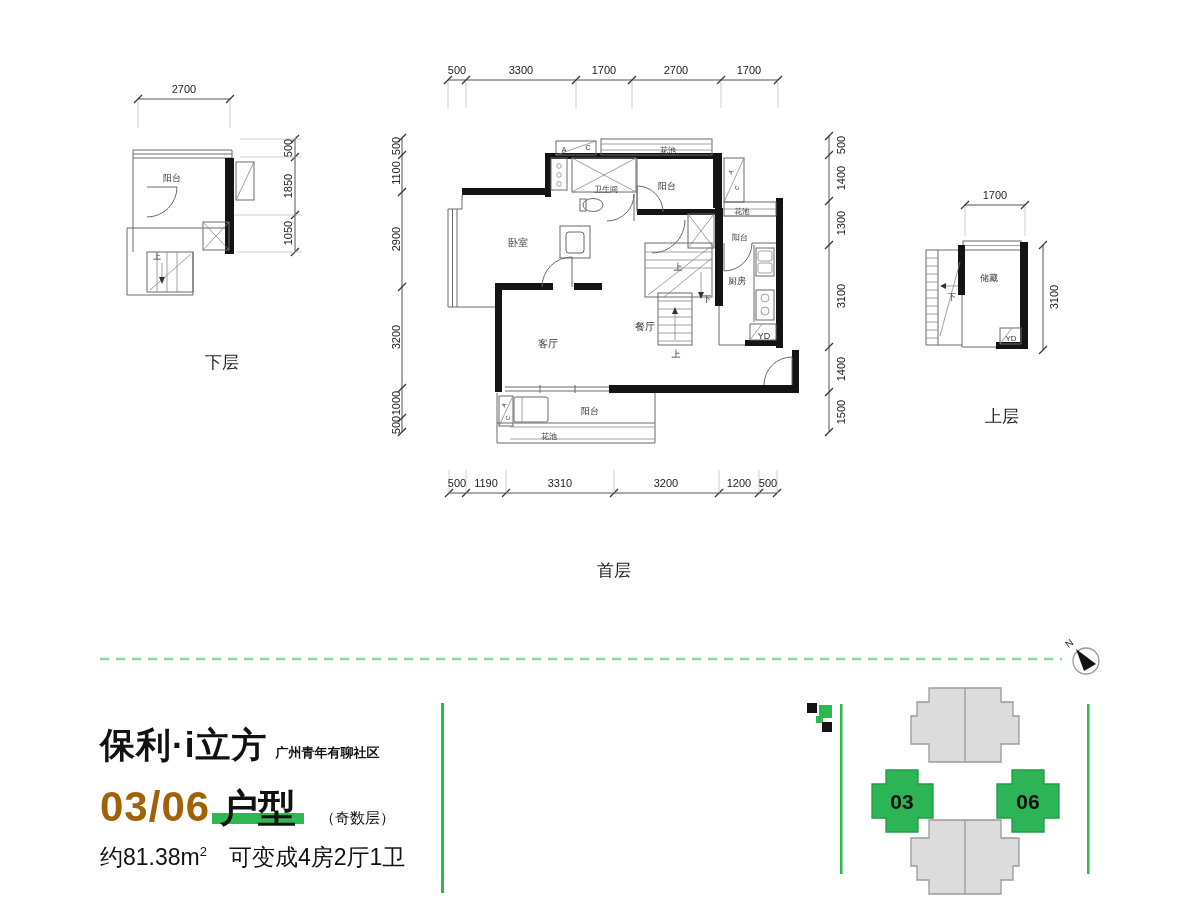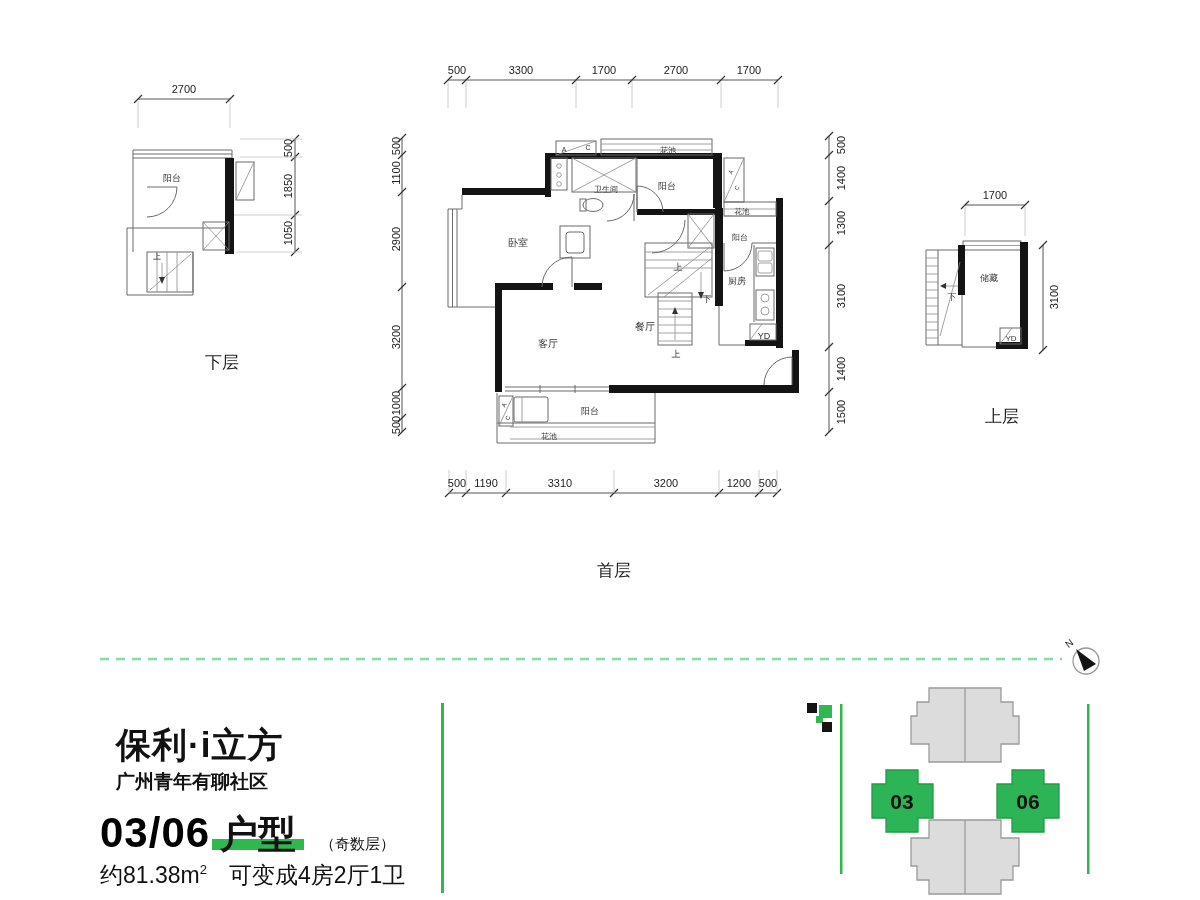--- a/index.html
+++ b/index.html
@@ -12,29 +12,29 @@
   .wall{fill:#141414;stroke:none;}
   .dimline{stroke:#555;stroke-width:1;fill:none;}
   .tick{stroke:#333;stroke-width:1.2;fill:none;}
   .ext{stroke:#c2c2c2;stroke-width:.8;fill:none;}
   .dimtxt{font-size:11px;fill:#222;}
   .roomtxt{fill:#333;}
   .cap{font-size:17px;fill:#222;}
   .mid{text-anchor:middle;}
   
   .brand{position:absolute;left:100px;top:722px;width:330px;color:#111;}
-  .brand-row1{display:flex;align-items:baseline;white-space:nowrap;flex-direction:column;}
+  .brand-row1{display:flex;align-items:baseline;white-space:nowrap;}
   .brand-title{font-size:35px;font-weight:bold;letter-spacing:1px;}
-  .brand-sub{font-size:19px;font-weight:bold;margin-left:16px;}
+  .brand-sub{font-size:13px;font-weight:bold;margin-left:8px;}
   .brand-row2{margin-top:14px;display:flex;align-items:baseline;white-space:nowrap;}
-  .unit-num{font-size:42px;font-weight:bold;color:#000000;letter-spacing:1px;}
+  .unit-num{font-size:42px;font-weight:bold;color:#a16207;letter-spacing:1px;}
   .unit-type{font-size:38px;font-weight:bold;margin-left:2px;padding:0 8px;
      background:linear-gradient(to bottom,transparent 58%,#2fb750 58%,#2fb750 80%,transparent 80%);}
   .floor-note{font-size:15px;margin-left:16px;align-self:flex-end;padding-bottom:6px;}
-  .brand-row3{margin-top:0;font-size:23px;white-space:nowrap;}
+  .brand-row3{margin-top:8px;font-size:23px;white-space:nowrap;}
   .brand-row3 sup{font-size:13px;}
   .desc{margin-left:22px;}
 </style>
 </head>
 <body>
 
 <div class="stage">
 
 <svg width="1200" height="900" viewBox="0 0 1200 900">
 

